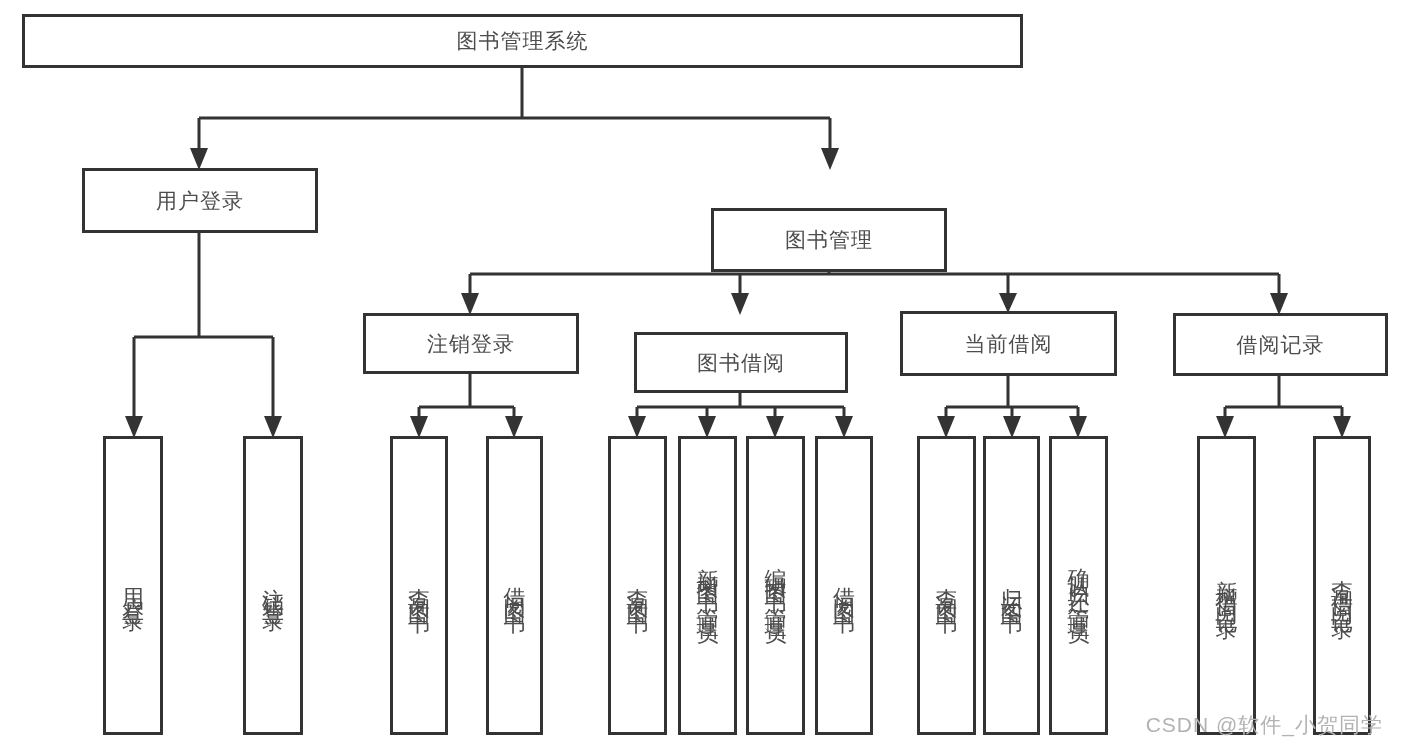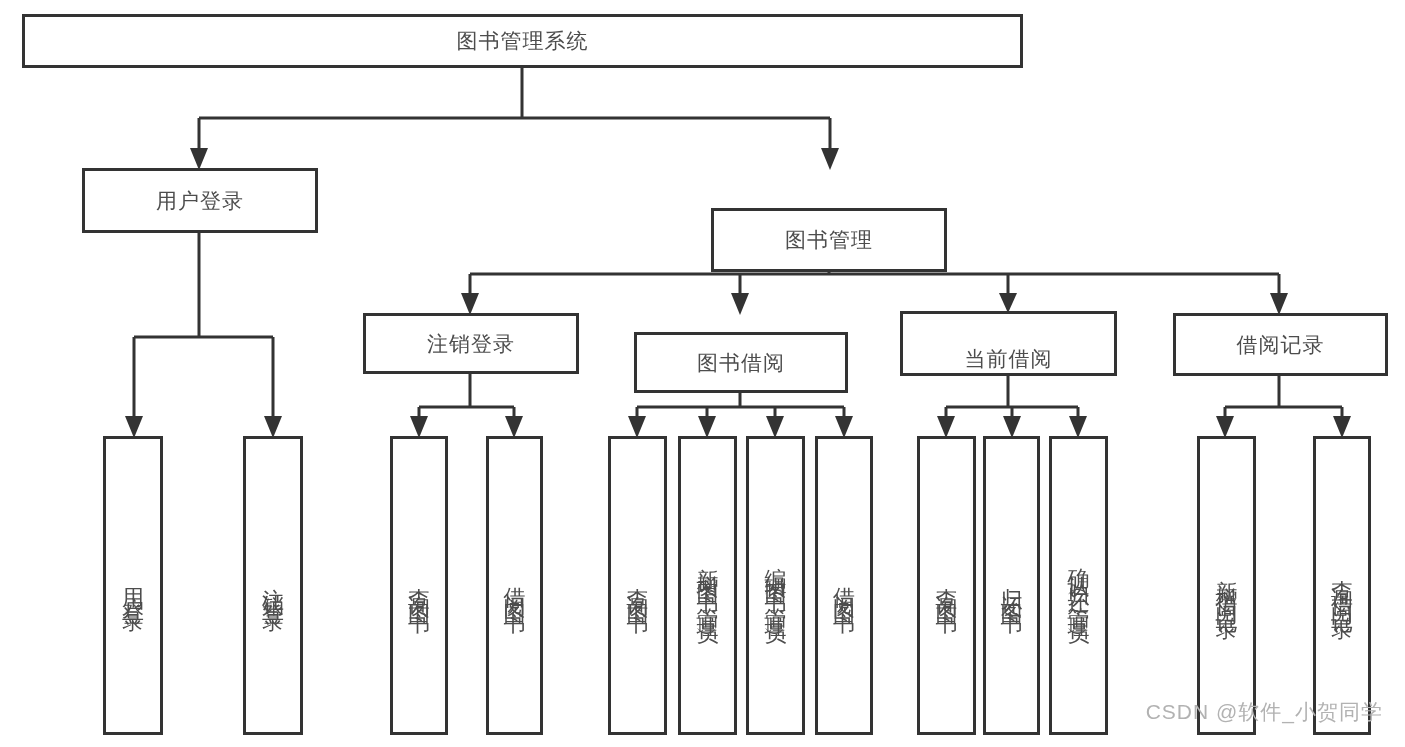--- a/index.html
+++ b/index.html
@@ -52,21 +52,21 @@
     text-orientation: mixed;
     font-size: 22px;
     line-height: 1.1;
     letter-spacing: 8px;
     color: var(--text);
     white-space: nowrap;
   }
   .watermark {
     position: absolute;
     right: 12px;
-    bottom: 21px;
+    bottom: 8px;
     font-size: 21px;
     color: var(--watermark);
     letter-spacing: 1px;
   }
 </style>
 </head>
 <body>
 
 <div class="canvas">
 
@@ -116,21 +116,21 @@
   <div class="node" style="left:711px; top:168px; width:236px; height:64px;margin-top:40px;">
     <span>图书管理</span>
   </div>
 
   <div class="node" style="left:363px; top:313px; width:216px; height:61px;">
     <span>注销登录</span>
   </div>
   <div class="node" style="left:634px; top:314px; width:214px; height:61px;margin-top:18px;">
     <span>图书借阅</span>
   </div>
-  <div class="node" style="left:900px; top:311px; width:217px; height:65px;align-items:flex-end;">
+  <div class="node" style="left:900px; top:311px; width:217px; height:65px;">
     <span>当前借阅</span>
   </div>
   <div class="node" style="left:1173px; top:313px; width:215px; height:63px;">
     <span>借阅记录</span>
   </div>
 
   <div class="leaf" style="left:103px; width:60px;">
     <span class="vtext">用户登录</span>
   </div>
   <div class="leaf" style="left:243px; width:60px;">

